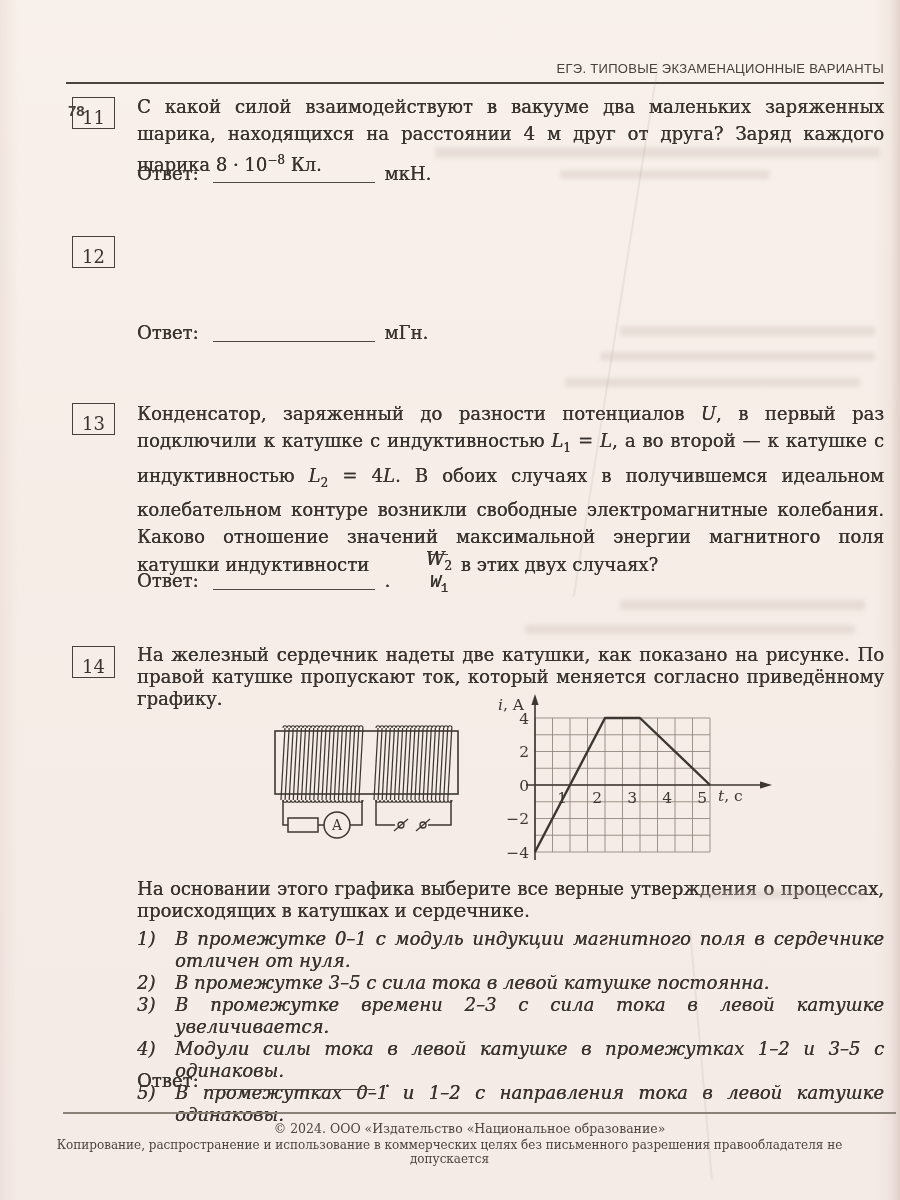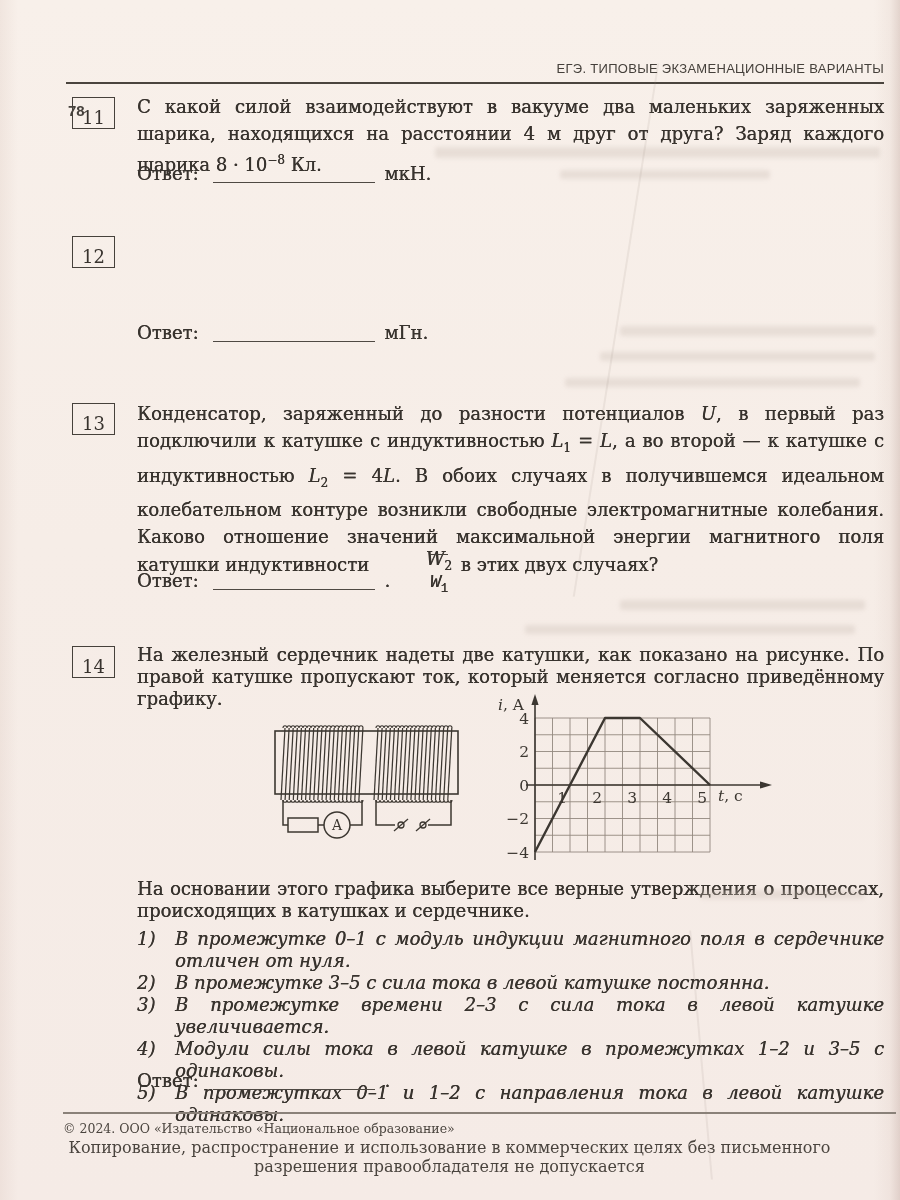--- a/index.html
+++ b/index.html
@@ -29,22 +29,22 @@
   
   .answer{left:137px;display:flex;align-items:center;font-size:18px;text-shadow:.3px 0 0 currentColor;}
   .ans-line{display:inline-block;width:162px;border-bottom:1.6px solid #4f4943;height:1em;margin:0 10px 0 14px;}
   
   .item{position:relative;padding-left:38px;text-indent:-38px;text-align:justify;font-style:italic;}
   .item .no{display:inline-block;width:38px;text-indent:0;}
   
   svg text{font-family:"DejaVu Serif","Liberation Serif",serif;}
   
   .footrule{left:63px;top:1112px;width:833px;height:1.5px;background:#8a8179;}
-  .foot1{left:63px;top:1121px;width:833px;text-align:left;font-size:12.5px;color:#4a443e;}
-  .foot2{left:33px;top:1138px;width:833px;text-align:center;font-size:16px;color:#4a443e;}
+  .foot1{left:53px;top:1121px;width:833px;text-align:center;font-size:12.5px;color:#4a443e;}
+  .foot2{left:33px;top:1138px;width:833px;text-align:center;font-size:12px;color:#4a443e;}
   
   .bleed{position:absolute;background:#cabdb4;opacity:.34;filter:blur(2.2px);border-radius:3px;}
   .crease{position:absolute;background:rgba(150,130,120,.12);}
 </style>
 </head>
 <body>
 
 <div class="page">
 
   <div class="abs pagenum">78</div>

